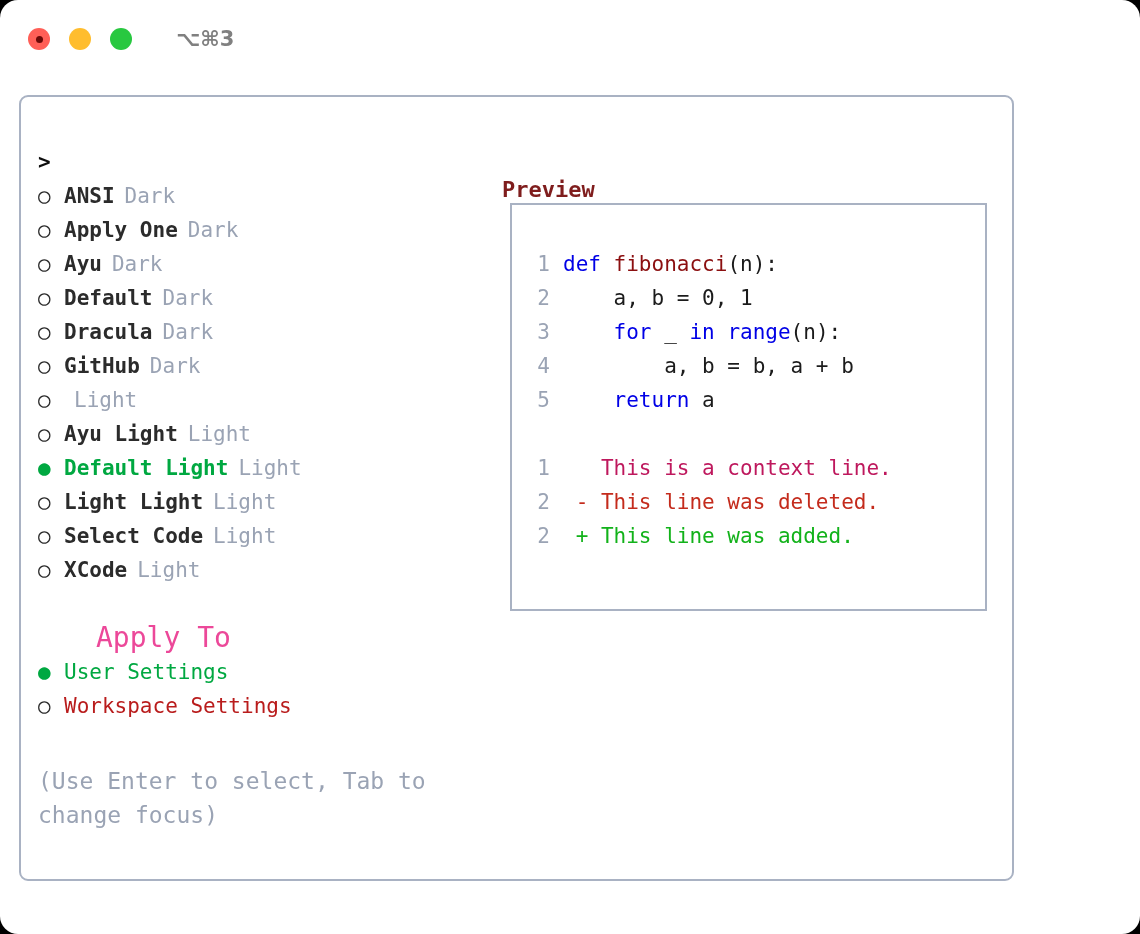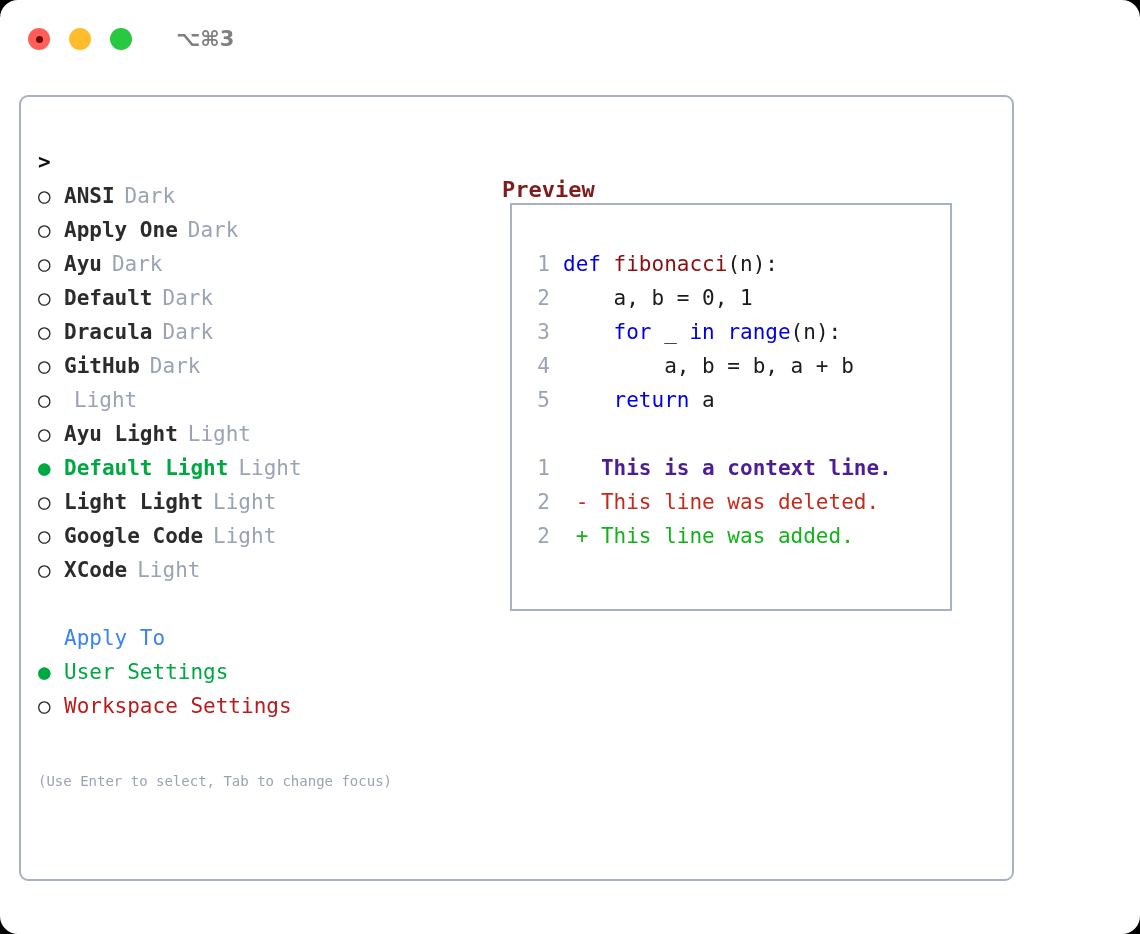--- a/index.html
+++ b/index.html
@@ -130,36 +130,37 @@
   .theme-name.sel {
     color: #00a841;
   }
   .theme-kind {
     color: #9aa3b4;
     font-weight: normal;
     margin-left: 10px;
   }
 
   .apply-head {
-    color: #3b82f6;
+    color: #ec4899;
     font-weight: normal;
-    font-size: 21px;
+    font-size: 28px;
+    margin-left: 32px;
   }
 
   .apply-name { color: #b91c1c; }
   .apply-name.sel { color: #00a841; }
 
   .spacer-row { height: 34px; }
 
   .hint {
     position: absolute;
     left: 17px;
     top: 667px;
     width: 420px;
-    font-size: 14px;
+    font-size: 23px;
     line-height: 34px;
     color: #9aa3b4;
     white-space: pre-wrap;
   }
 
   
   .preview-title {
     position: absolute;
     left: 481px;
     top: 48px;
@@ -167,21 +168,21 @@
     font-weight: bold;
     color: #7f1d1d;
     line-height: 34px;
     margin-top: 28px;
   }
 
   .preview-box {
     position: absolute;
     left: 489px;
     top: 106px;
-    width: 442px;
+    width: 477px;
     height: 408px;
     border: 2px solid #a9b2c3;
     box-sizing: border-box;
     background: #ffffff;
   }
 
   .code {
     position: absolute;
     left: 12px;
     top: 42px;
@@ -196,21 +197,21 @@
     width: 26px;
     text-align: right;
     color: #9aa3b4;
     margin-right: 13px;
   }
   .kw  { color: #0000e6; }
   .fn  { color: #8b0f10; }
   .pl  { color: #1b1b1b; }
   .blank-line { display: block; height: 34px; }
 
-  .ctx { color: #4c1d95; font-weight: bold; }
+  .ctx { color: #be185d; }
   .del { color: #c42b1c; }
   .add { color: #12b21a; }
 </style>
 </head>
 <body>
 
 <div id="page">
 
   <div class="titlebar">
     <div class="lights">
@@ -236,21 +237,21 @@
             <div class="row"><span class="marker">○</span><span class="theme-name">ANSI</span><span class="theme-kind">Dark</span></div>
             <div class="row"><span class="marker">○</span><span class="theme-name">Apply One</span><span class="theme-kind">Dark</span></div>
             <div class="row"><span class="marker">○</span><span class="theme-name">Ayu</span><span class="theme-kind">Dark</span></div>
             <div class="row"><span class="marker">○</span><span class="theme-name">Default</span><span class="theme-kind">Dark</span></div>
             <div class="row"><span class="marker">○</span><span class="theme-name">Dracula</span><span class="theme-kind">Dark</span></div>
             <div class="row"><span class="marker">○</span><span class="theme-name">GitHub</span><span class="theme-kind">Dark</span></div>
             <div class="row"><span class="marker">○</span><span class="theme-kind">Light</span></div>
             <div class="row"><span class="marker">○</span><span class="theme-name">Ayu Light</span><span class="theme-kind">Light</span></div>
             <div class="row"><span class="marker sel">●</span><span class="theme-name sel">Default Light</span><span class="theme-kind">Light</span></div>
             <div class="row"><span class="marker">○</span><span class="theme-name">Light Light</span><span class="theme-kind">Light</span></div>
-            <div class="row"><span class="marker">○</span><span class="theme-name">Google Code</span><span class="theme-kind">Light</span></div>
+            <div class="row"><span class="marker">○</span><span class="theme-name">Select Code</span><span class="theme-kind">Light</span></div>
             <div class="row"><span class="marker">○</span><span class="theme-name">XCode</span><span class="theme-kind">Light</span></div>
           </div>
 
         <div class="spacer-row"></div>
 
         <div class="row">
           <span class="marker"></span>
           <span class="apply-head">Apply To</span>
         </div>
 

